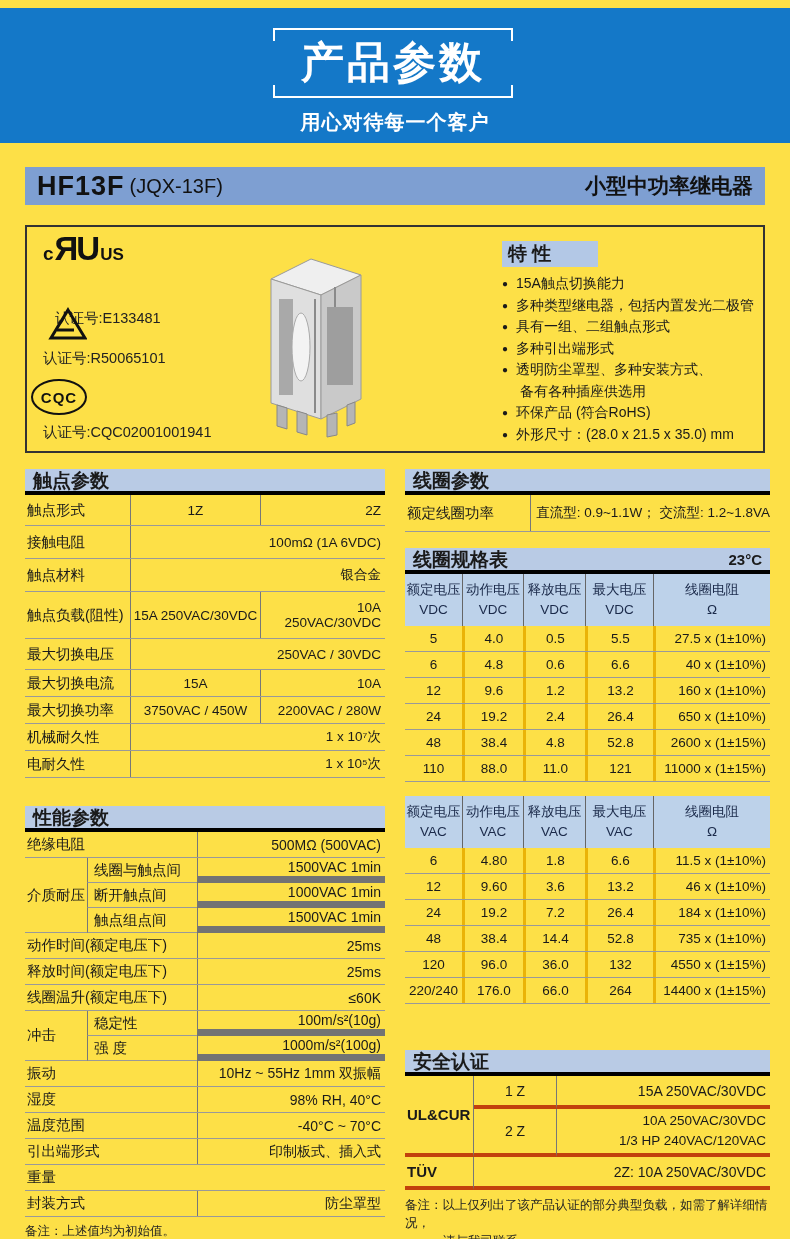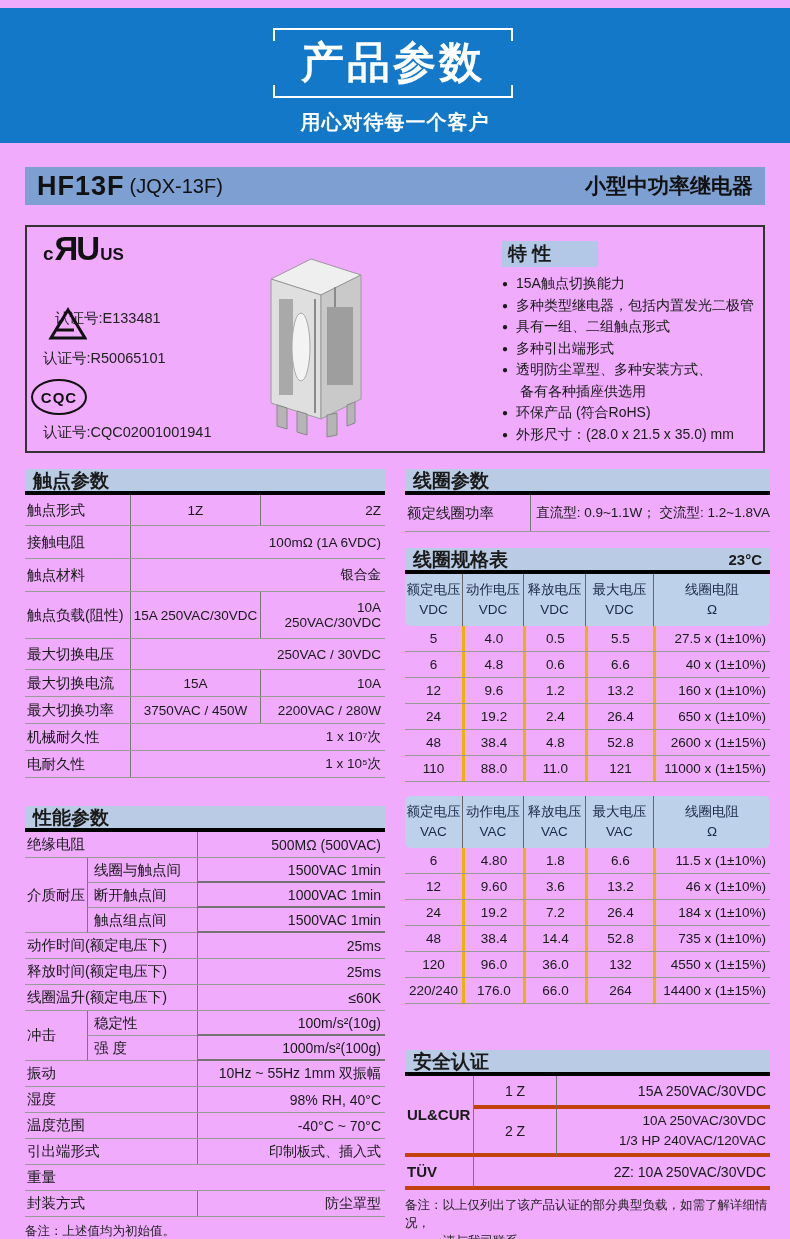--- a/index.html
+++ b/index.html
@@ -1,16 +1,16 @@
 <!DOCTYPE html>
 <html><head>
 <meta charset="utf-8">
 <style>
   html,body{margin:0;padding:0;background:#fff;}
-  .page{position:relative;width:790px;height:1239px;background:#f0abfc;overflow:hidden;
+  .page{position:relative;width:790px;height:1239px;background:#fde047;overflow:hidden;
         font-family:"Liberation Sans","DejaVu Sans",sans-serif;color:#1a1a1a;}
   
   .banner{position:absolute;top:8px;left:0;width:790px;height:135px;background:#1478c8;}
   .banner-box{position:absolute;left:273px;top:20px;width:240px;height:70px;}
   .banner-box .tline{position:absolute;top:0;left:0;right:0;height:2px;background:#fff;}
   .banner-box .bline{position:absolute;bottom:0;left:0;right:0;height:2px;background:#fff;}
   .banner-box .stub{position:absolute;width:2px;height:13px;background:#fff;}
   .stub.tl{top:0;left:0}.stub.tr{top:0;right:0}.stub.bl{bottom:0;left:0}.stub.br{bottom:0;right:0}
   .banner-title{position:absolute;inset:0;display:flex;align-items:center;justify-content:center;
     font-size:43px;font-weight:bold;color:#fff;letter-spacing:3px;}
@@ -60,29 +60,29 @@
   .p-lab{display:flex;align-items:center;font-size:14.5px;padding-left:2px;}
   .p-val{display:flex;align-items:center;justify-content:flex-end;font-size:14px;
     border-left:1px solid #777;padding-right:4px;}
   .p-group{display:grid;grid-template-columns:62px 110px 188px;grid-auto-rows:25px;}
   .g-lab{display:flex;align-items:center;font-size:14.5px;padding-left:2px;border-bottom:1px solid #999;}
   .g-span3{grid-row:1 / span 3;grid-column:1;}
   .g-span2{grid-row:1 / span 2;grid-column:1;}
   .g-sub{display:flex;align-items:center;font-size:14.5px;padding-left:6px;
     border-left:1px solid #777;border-bottom:1px solid #999;}
   .g-val{display:flex;align-items:center;justify-content:flex-end;font-size:14px;
-    border-left:1px solid #777;border-bottom:2px solid #737373;padding-right:4px;}
+    border-left:1px solid #777;border-bottom:7px solid #737373;padding-right:4px;}
   .tbl-note{font-size:12.5px;margin-top:6px;color:#222;}
   
   .coil-row{display:grid;grid-template-columns:125px 240px;height:36px;border-bottom:1px solid #999;}
   .coil-lab{display:flex;align-items:center;font-size:14.5px;padding-left:2px;}
   .coil-val{display:flex;align-items:center;justify-content:flex-end;font-size:13.5px;
     border-left:1px solid #777;white-space:nowrap;}
   .mt16{margin-top:16px}.mt14{margin-top:14px}.mt46{margin-top:46px}.mt28{margin-top:28px}
-  .spec-head{display:grid;grid-template-columns:57px 61px 62px 68px 117px;height:52px;background:#bdd2ea;border-radius:6px;}
+  .spec-head{display:grid;grid-template-columns:57px 61px 62px 68px 117px;height:52px;background:#bdd2ea;}
   .sh-cell{display:flex;flex-direction:column;align-items:center;justify-content:center;
     font-size:13.5px;line-height:1.45;color:#1b2a4a;border-left:1px solid #666;}
   .sh-cell:first-child{border-left:none;}
   .spec-row{display:grid;grid-template-columns:57px 61px 62px 68px 117px;height:25px;
     border-bottom:1px solid #999;}
   .sp-cell{display:flex;align-items:center;justify-content:center;font-size:13.5px;
     border-left:3px solid #eab308;}
   .sp-cell:first-child{border-left:none;}
   .sp-cell.last{justify-content:flex-end;padding-right:4px;}
   

